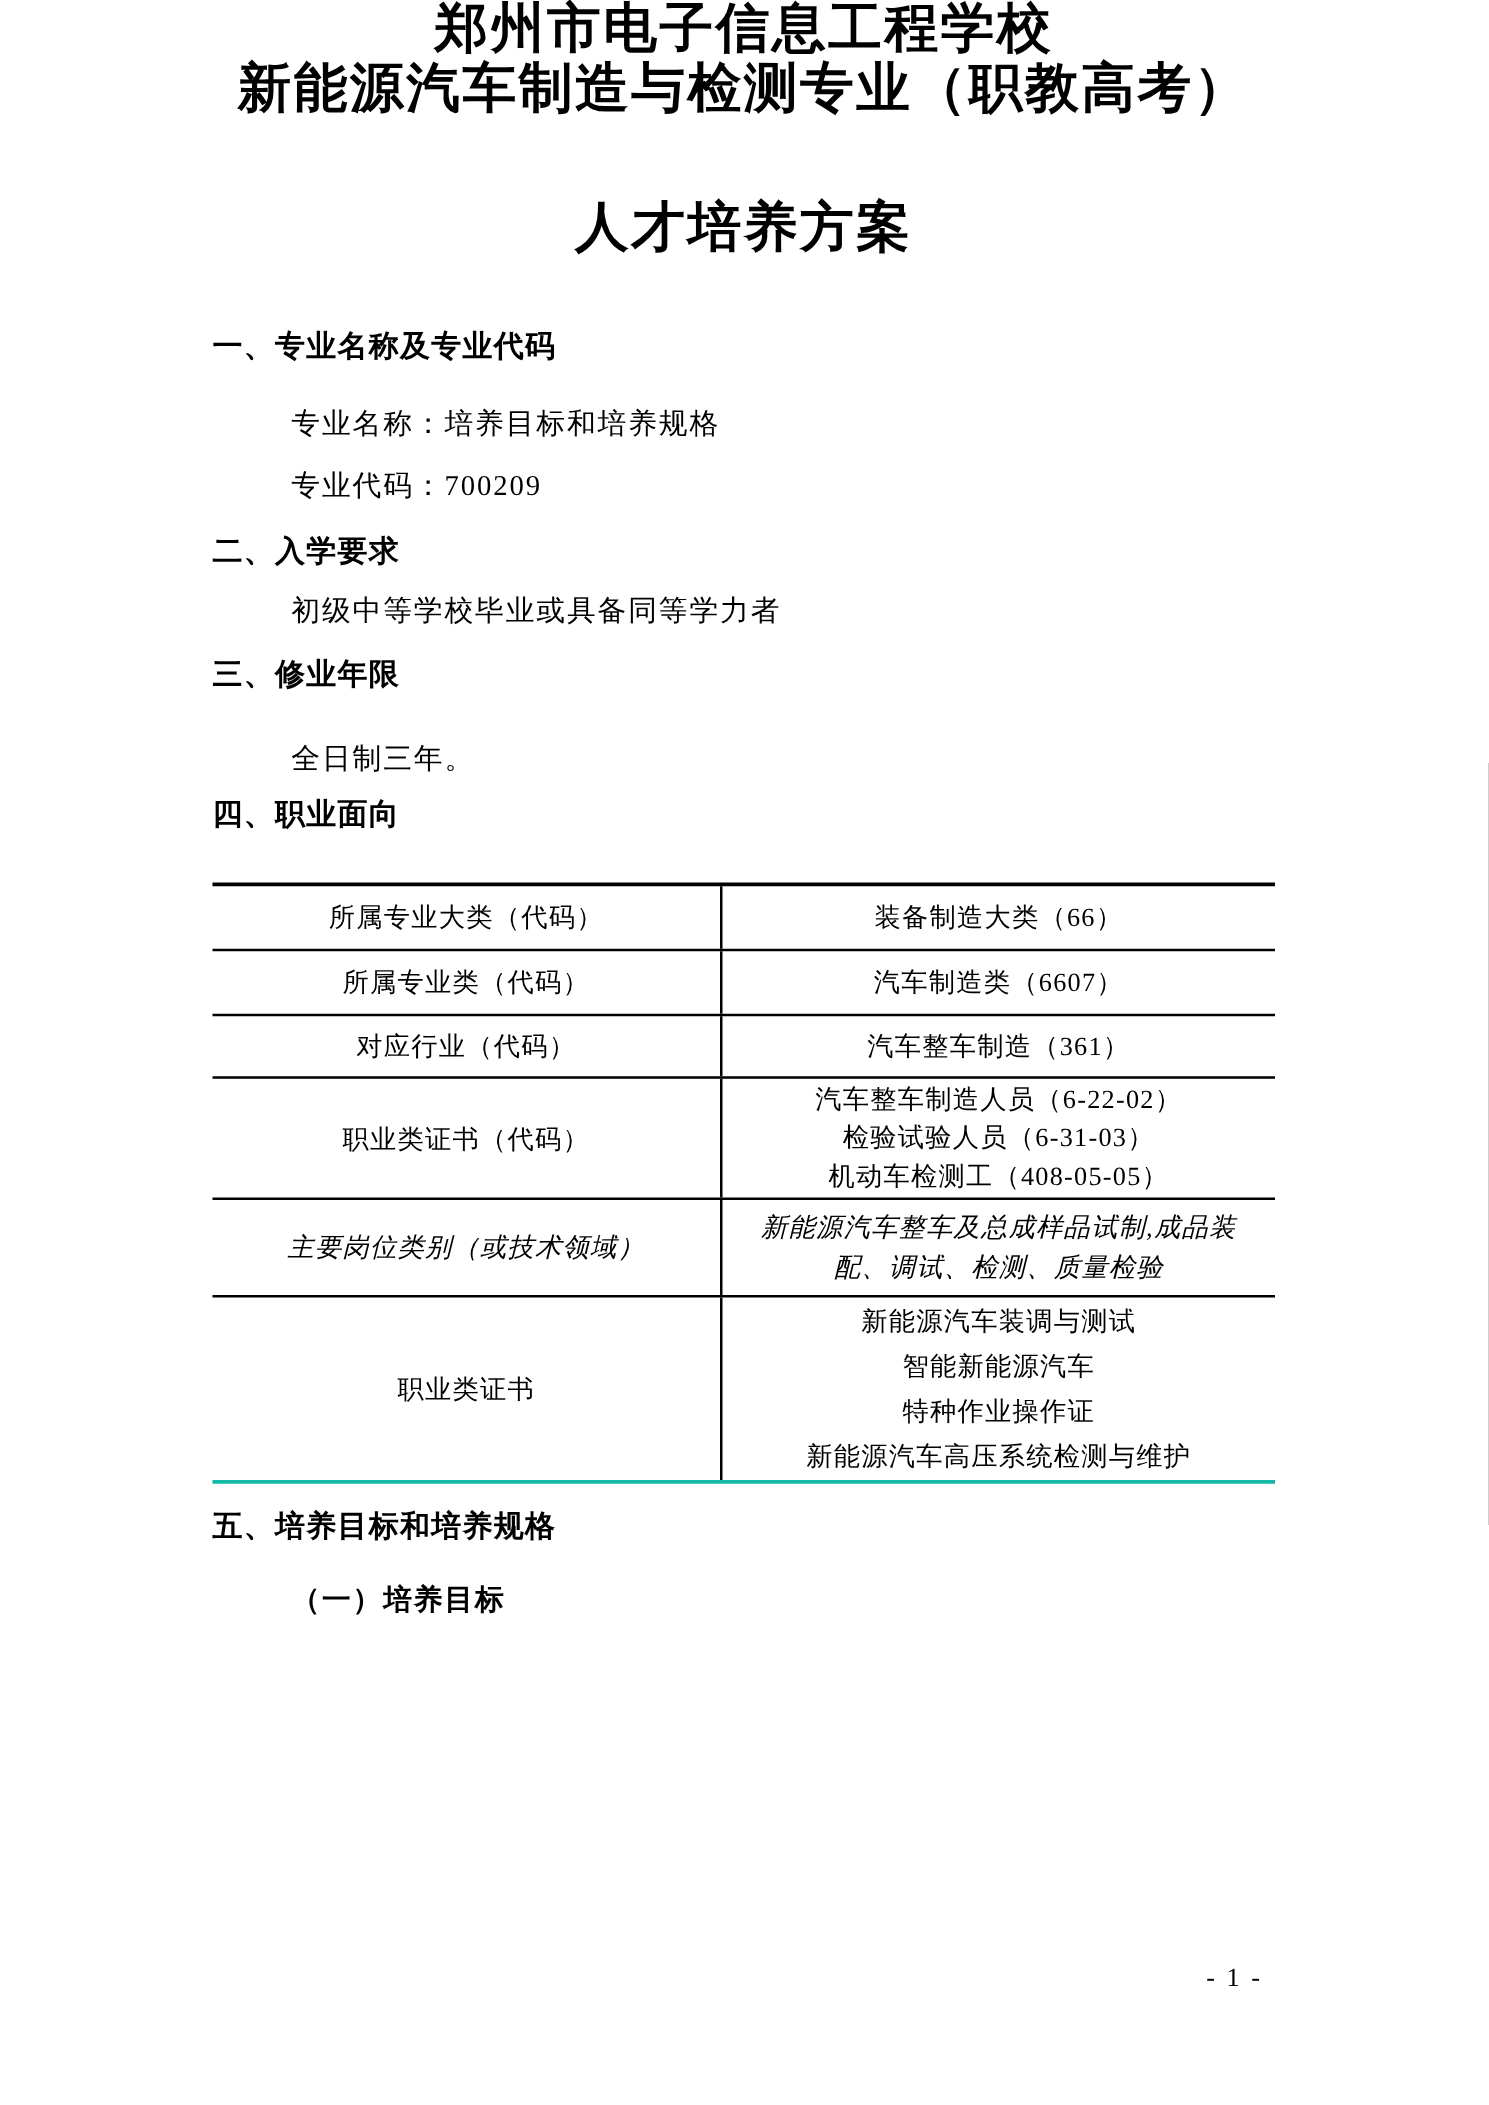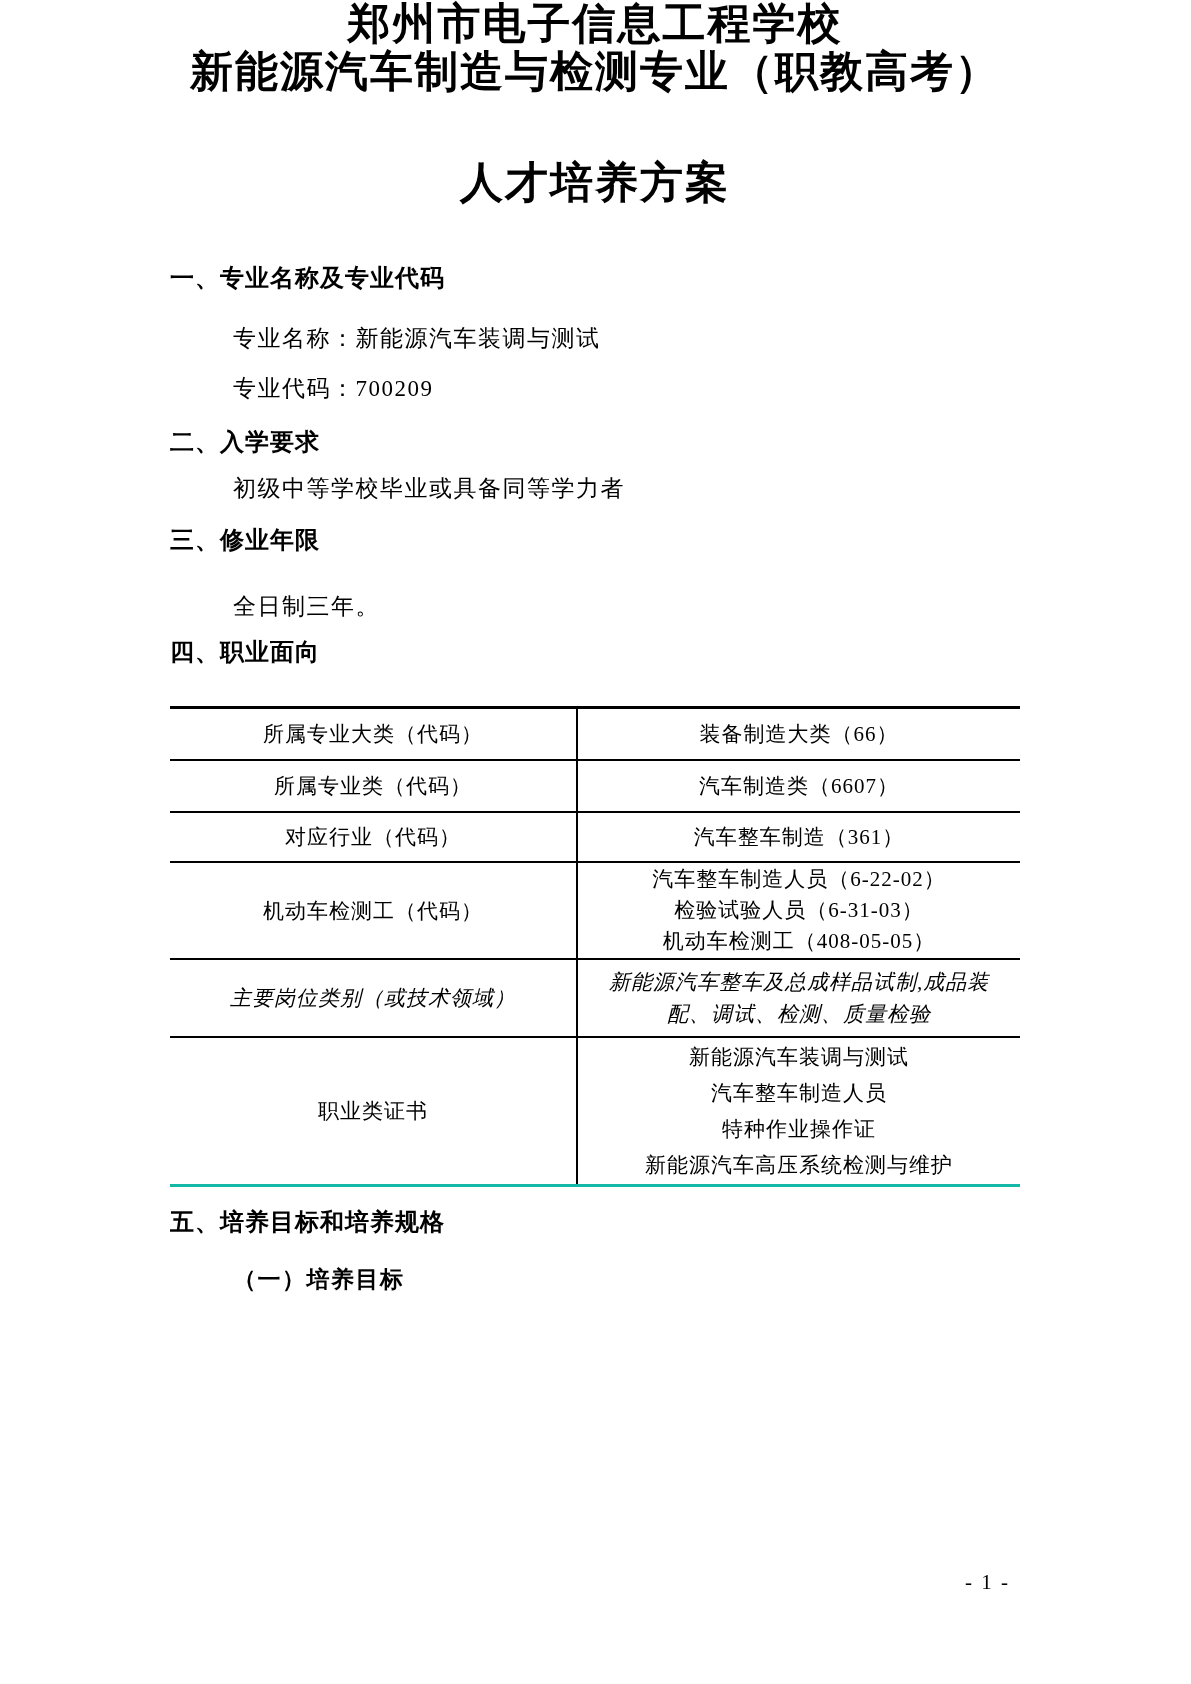--- a/index.html
+++ b/index.html
@@ -105,21 +105,21 @@
 <body>
 
 <div class="page">
   <div class="content">
 
     <div class="doc-title t1">郑州市电子信息工程学校</div>
     <div class="doc-title t2">新能源汽车制造与检测专业（职教高考）</div>
     <div class="doc-title t3">人才培养方案</div>
 
     <div class="sec-heading h1">一、专业名称及专业代码</div>
-    <div class="body-line p1">专业名称：新能源汽车装调与测试</div>
+    <div class="body-line p1">专业名称：培养目标和培养规格</div>
     <div class="body-line p2">专业代码：700209</div>
 
     <div class="sec-heading h2">二、入学要求</div>
     <div class="body-line p3">初级中等学校毕业或具备同等学力者</div>
 
     <div class="sec-heading h3">三、修业年限</div>
     <div class="body-line p4">全日制三年。</div>
 
     <div class="sec-heading h4">四、职业面向</div>
 
@@ -136,39 +136,39 @@
             <div class="vline">汽车制造类（6607）</div>
           </div>
         </div>
         <div class="trow trow-3">
           <div class="tcell tlabel">对应行业（代码）</div>
           <div class="tcell tvalue">
             <div class="vline">汽车整车制造（361）</div>
           </div>
         </div>
         <div class="trow trow-4">
-          <div class="tcell tlabel">机动车检测工（代码）</div>
+          <div class="tcell tlabel">职业类证书（代码）</div>
           <div class="tcell tvalue">
             <div class="vline" style="line-height: 31px;">汽车整车制造人员（6-22-02）</div>
             <div class="vline" style="line-height: 31px;">检验试验人员（6-31-03）</div>
             <div class="vline" style="line-height: 31px;">机动车检测工（408-05-05）</div>
           </div>
         </div>
         <div class="trow trow-5">
           <div class="tcell tlabel">主要岗位类别（或技术领域）</div>
           <div class="tcell tvalue">
             <div class="vline" style="line-height: 32px;">新能源汽车整车及总成样品试制,成品装</div>
             <div class="vline" style="line-height: 32px;">配、调试、检测、质量检验</div>
           </div>
         </div>
         <div class="trow trow-6">
           <div class="tcell tlabel">职业类证书</div>
           <div class="tcell tvalue">
             <div class="vline" style="line-height: 36px;">新能源汽车装调与测试</div>
-            <div class="vline" style="line-height: 36px;">汽车整车制造人员</div>
+            <div class="vline" style="line-height: 36px;">智能新能源汽车</div>
             <div class="vline" style="line-height: 36px;">特种作业操作证</div>
             <div class="vline" style="line-height: 36px;">新能源汽车高压系统检测与维护</div>
           </div>
         </div>
       </div>
 
     <div class="sec-heading h5">五、培养目标和培养规格</div>
     <div class="sub-heading">（一）培养目标</div>
 
   </div>

